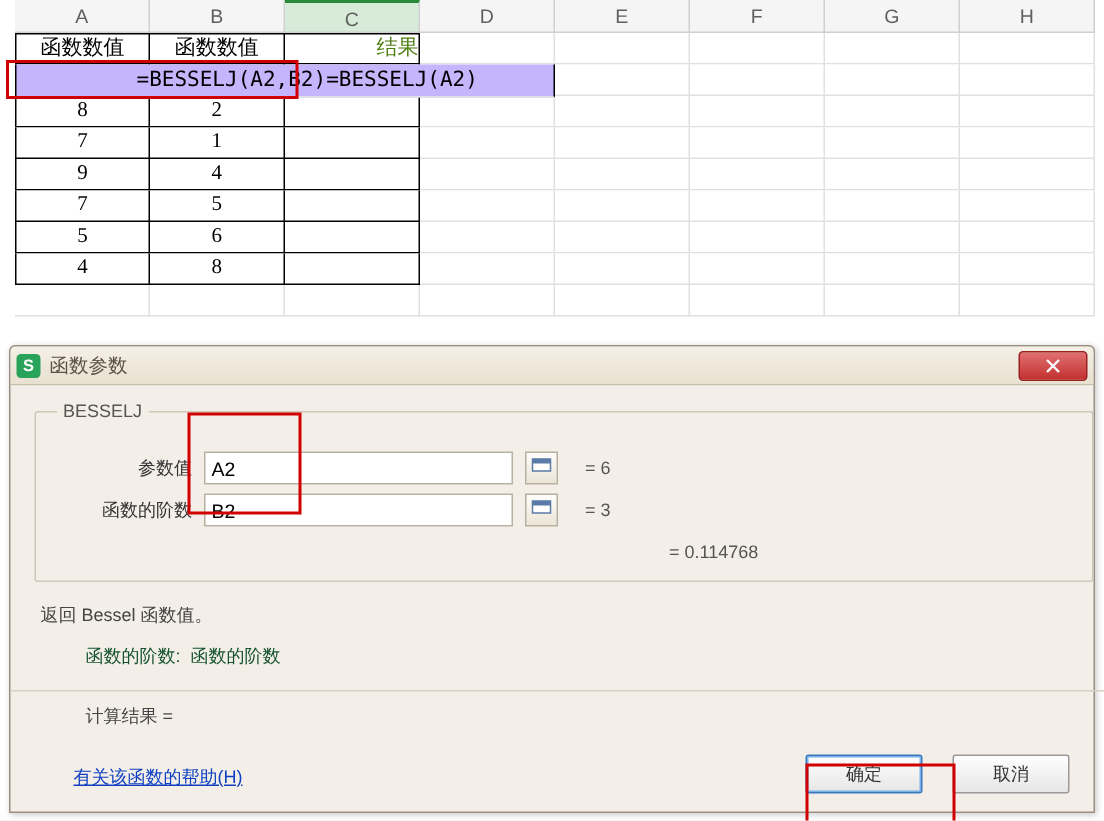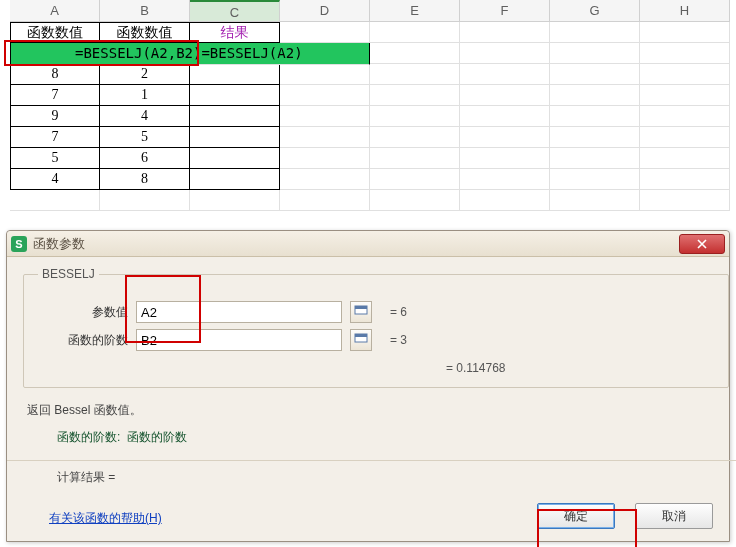--- a/index.html
+++ b/index.html
@@ -55,25 +55,25 @@
     background: #fff;
     position: relative;
   }
   .cell.header-cell { font-family: "SimSun", serif; }
   .cell.edit-overlay {
     position: absolute;
     left: 10px;
     top: 43px;
     width: 360px;
     height: 22px;
-    background: #22c55e;
+    background: #c4b5fd;
     border-left: 1px solid #000;
     border-right: 1px solid #000;
     text-align: left;
-    padding-left: 64px;
+    padding-left: 80px;
     font-family: "Consolas","SimSun", monospace;
     font-size: 14px;
     line-height: 20px;
     z-index: 3;
   }
   .tbl-border-r { border-right: 1.5px solid #000 !important; }
   .tbl-border-b { border-bottom: 1.5px solid #000 !important; }
   .tbl-border-t { border-top: 1.5px solid #000 !important; }
   .tbl-border-l { border-left: 1.5px solid #000 !important; }
 
@@ -221,21 +221,21 @@
     <div class="col-header">F</div>
     <div class="col-header">G</div>
     <div class="col-header">H</div>
   </div>
   <div class="grid-rows">
 
     <div class="row">
       <div class="row-label-col"></div>
       <div class="cell header-cell tbl-border-t tbl-border-l tbl-border-b tbl-border-r">函数数值</div>
       <div class="cell header-cell tbl-border-t tbl-border-b tbl-border-r">函数数值</div>
-      <div class="cell header-cell tbl-border-t tbl-border-b tbl-border-r" style="color:#a21caf;">结果</div>
+      <div class="cell header-cell tbl-border-t tbl-border-b tbl-border-r" style="color:#4d7c0f;text-align:right;">结果</div>
       <div class="cell"></div>
       <div class="cell"></div>
       <div class="cell"></div>
       <div class="cell"></div>
       <div class="cell"></div>
     </div>
 
     <div class="row">
       <div class="row-label-col"></div>
       <div class="cell tbl-border-l tbl-border-b tbl-border-r"></div>

